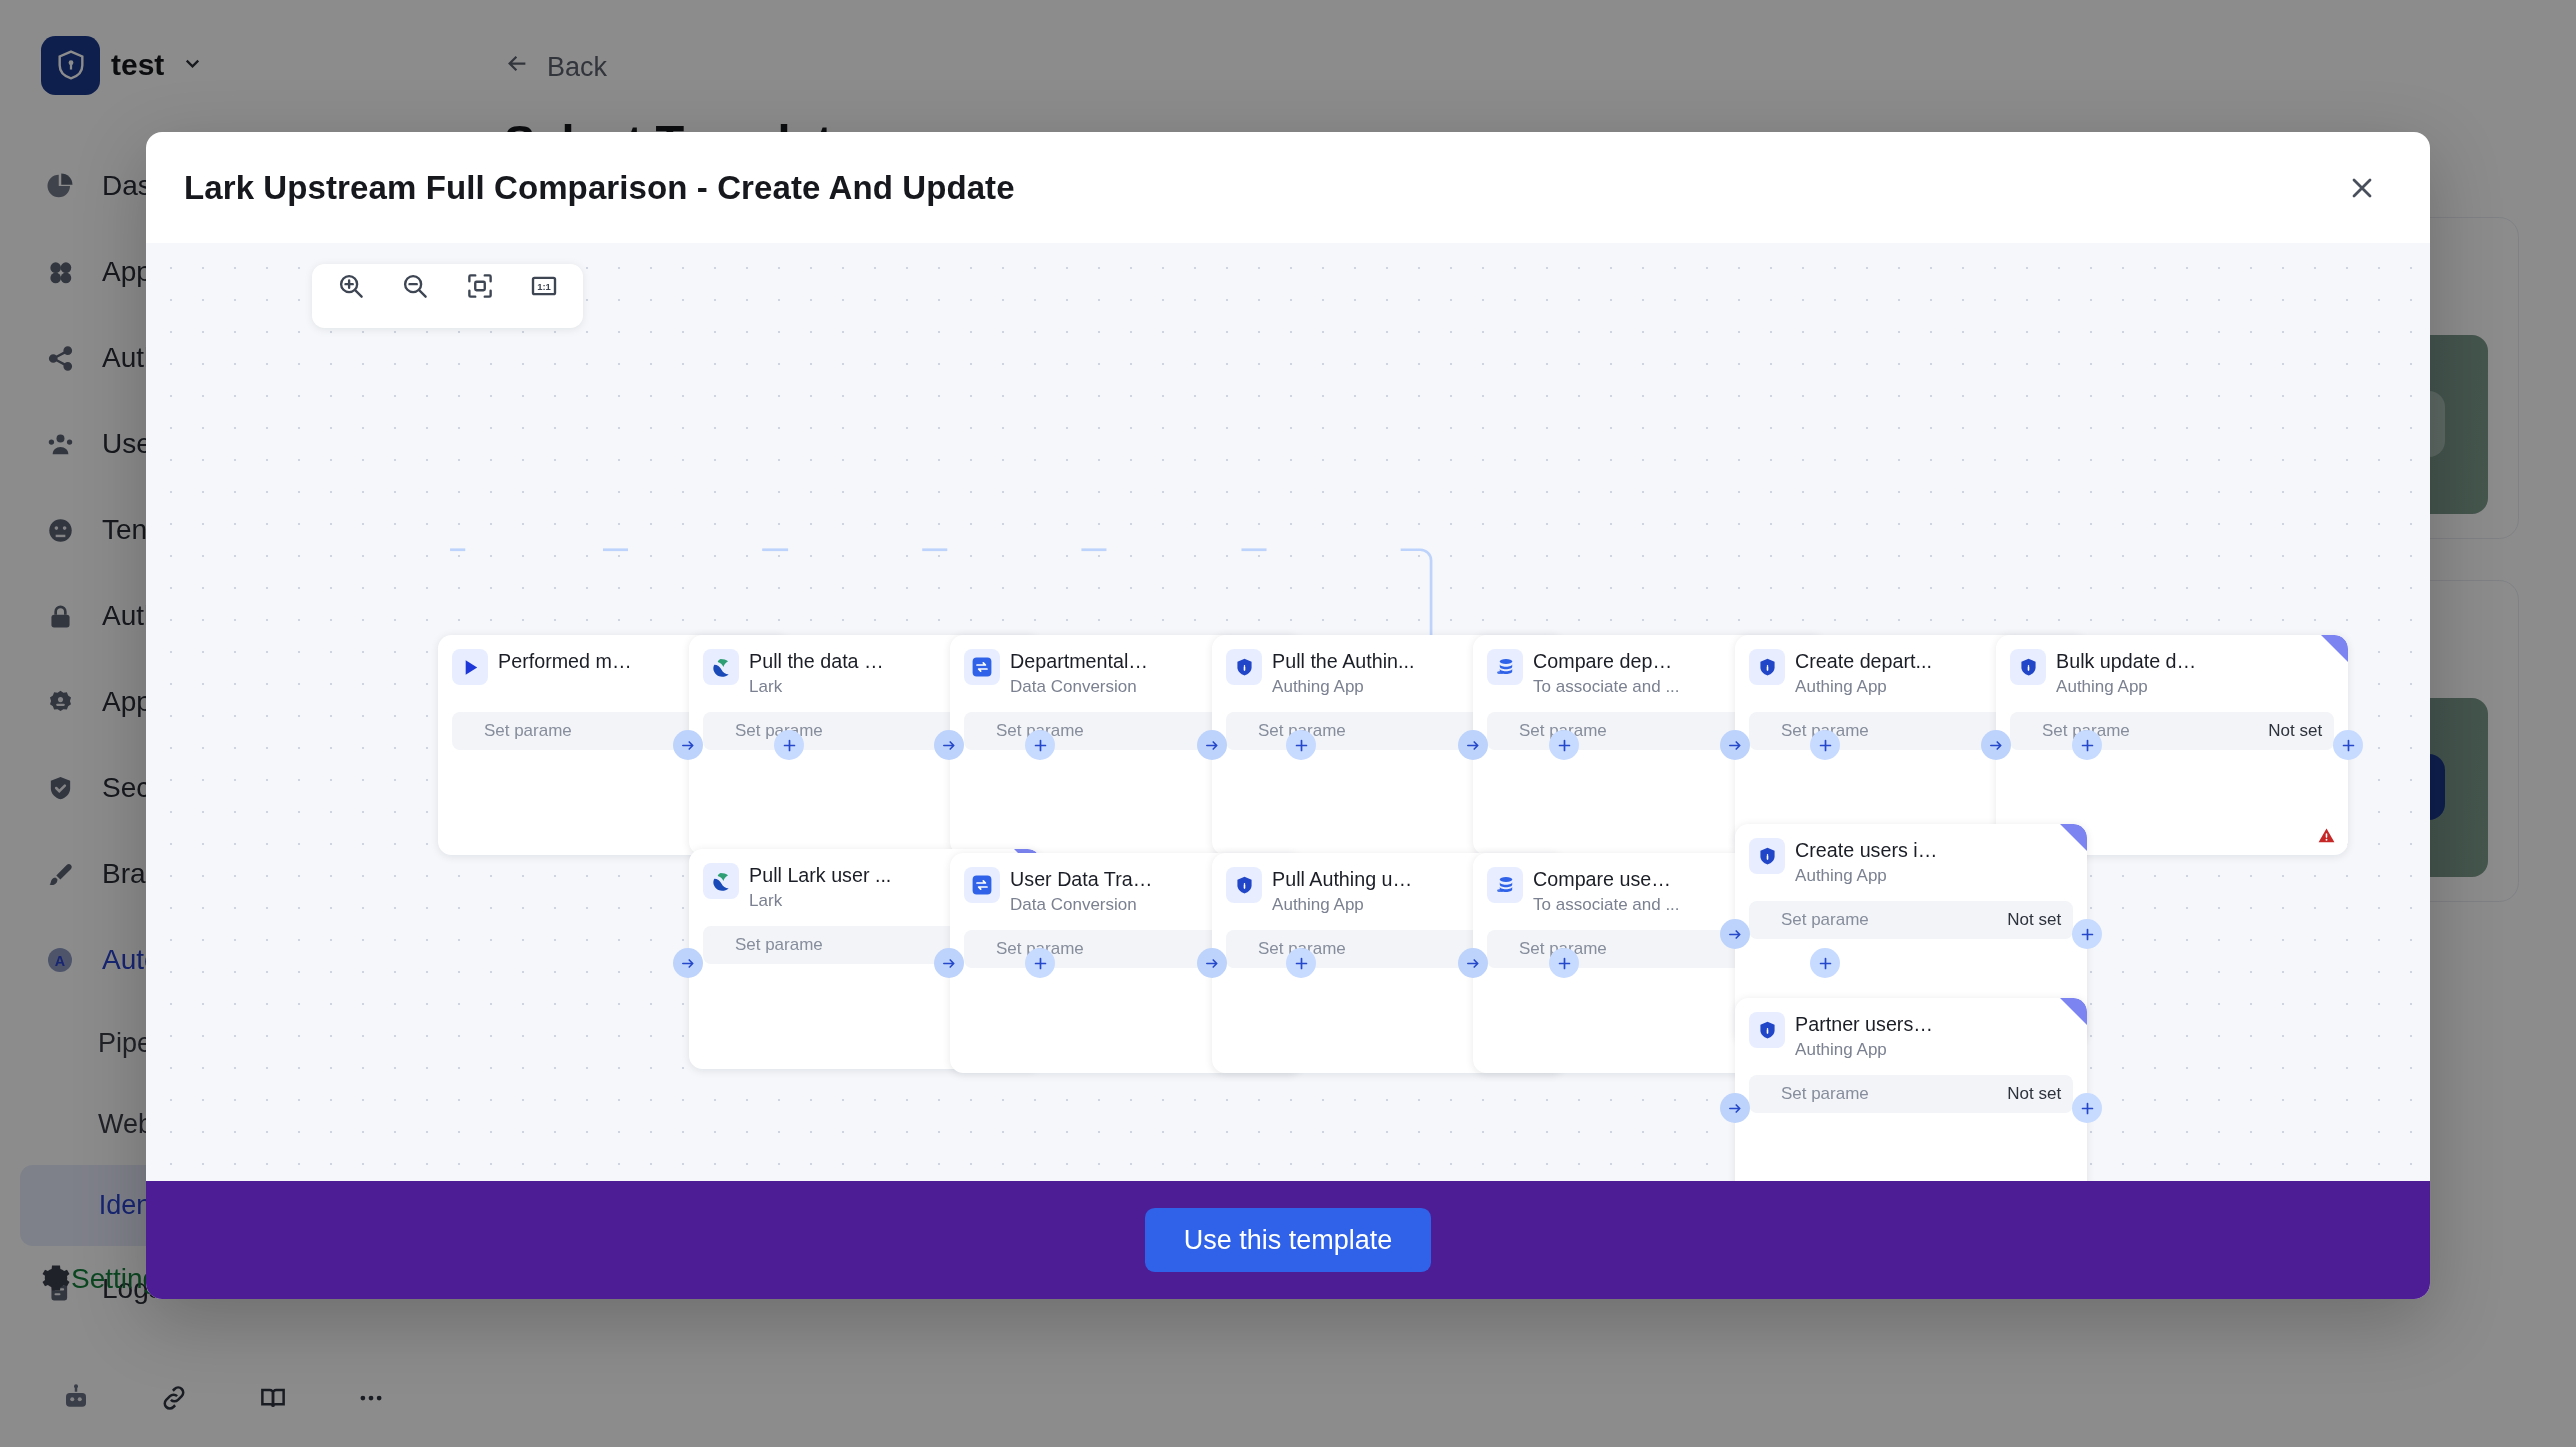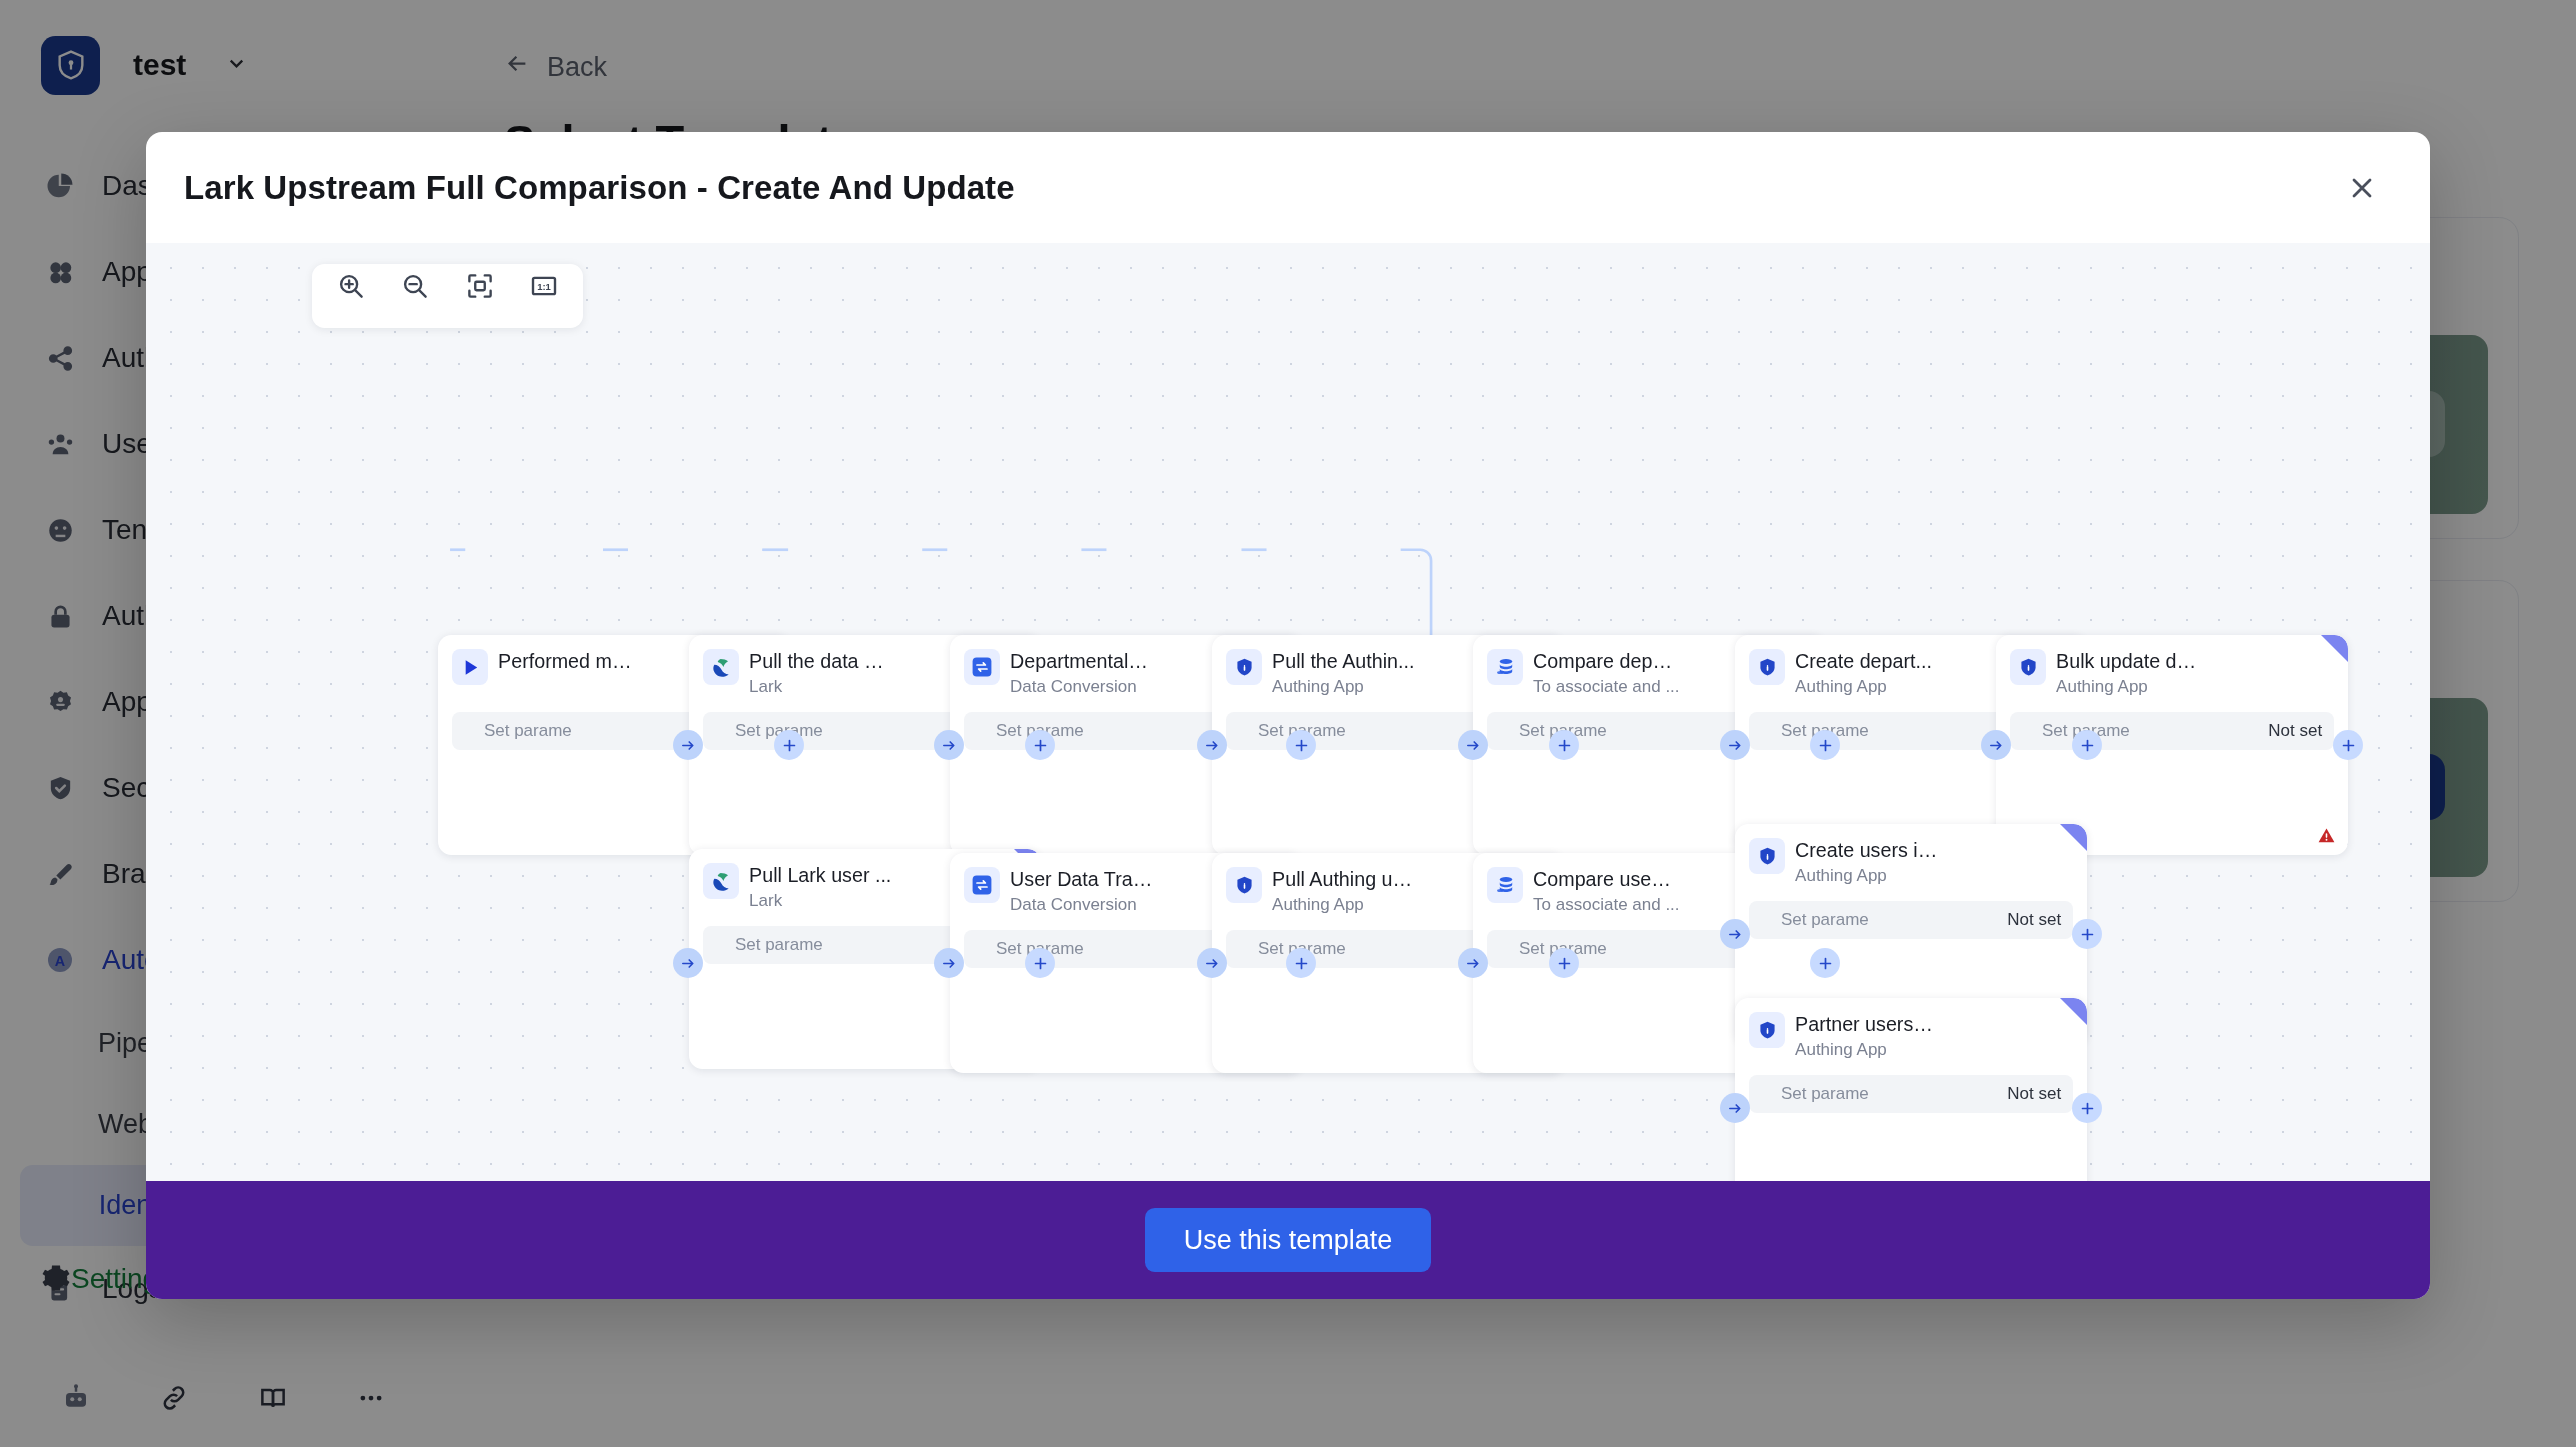--- a/index.html
+++ b/index.html
@@ -10,21 +10,21 @@
   }
   #root { position: relative; width: 2576px; height: 1447px; }
 
   
   #bg { position: absolute; inset: 0; background: #ffffff; display: flex; }
 
   .sidebar {
     width: 447px; height: 1447px; background: #ffffff;
     padding: 30px 0 0 0; flex: 0 0 447px; position: relative;
   }
-  .brand { display: flex; align-items: center; gap: 33px; padding: 0 41px; height: 70px; }
+  .brand { display: flex; align-items: center; gap: 11px; padding: 0 41px; height: 70px; }
   .brand-logo {
     width: 59px; height: 59px; border-radius: 14.3px; background: #1a3a8f;
     display: flex; align-items: center; justify-content: center; flex: 0 0 59px;
   }
   .brand-name { font-size: 30px; font-weight: bold; color: #16181d; }
   .brand-caret { margin-left: 5.4px; color: #2c2f36; }
 
   .nav { margin-top: 43px; }
   .nav-item {
     display: flex; align-items: center; gap: 23px;

